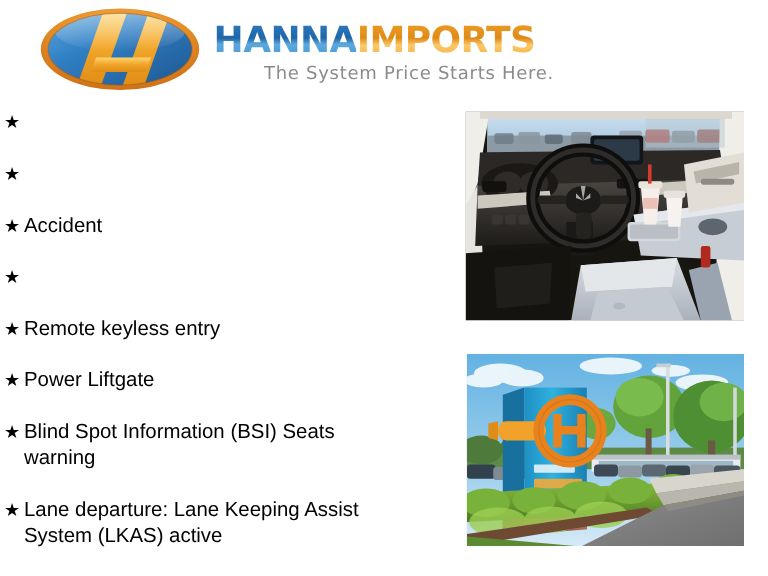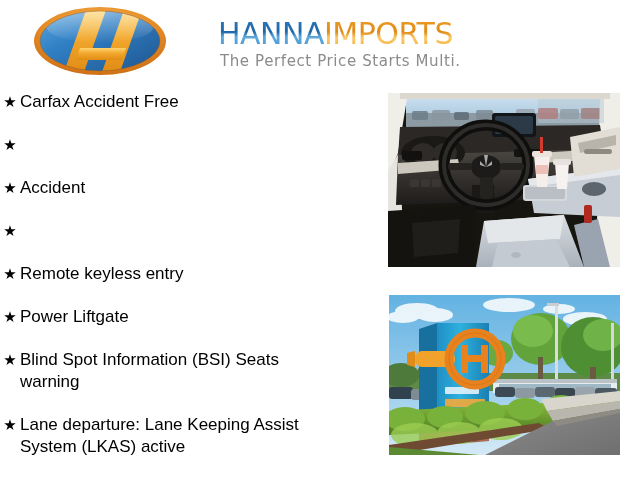--- a/index.html
+++ b/index.html
@@ -38,26 +38,25 @@
   }
   .logo-wordmark-wrap {
     margin-left: 8px;
     display: flex;
     flex-direction: column;
     align-items: flex-start;
   }
   .wordmark {
     font-family: "DejaVu Sans", sans-serif;
     font-size: 30px;
-    font-weight: normal;
+    font-weight: bold;
     letter-spacing: -0.5px;
     line-height: 1;
     white-space: nowrap;
     margin-top: 6px;
-    margin-left: 40px;
   }
   .wm-hanna {
     background: linear-gradient(180deg, #2f7fc4 0%, #1f66a8 45%, #5ea9dd 60%, #3d93d2 100%);
     -webkit-background-clip: text;
     background-clip: text;
     color: transparent;
     -webkit-text-fill-color: transparent;
   }
   .wm-imports {
     background: linear-gradient(180deg, #f0a02a 0%, #e08a16 45%, #fbc96a 62%, #f2a82f 100%);
@@ -165,31 +164,30 @@
           <polygon points="72,66 94,4 112,4 90,66" fill="url(#hGrad)"></polygon>
           <polygon points="50,42 96,42 92,54 46,54" fill="url(#hGrad)"></polygon>
           <ellipse cx="70" cy="20" rx="54" ry="17" fill="url(#glossGrad)"></ellipse>
         </g>
         <ellipse cx="70" cy="35" rx="60" ry="30" fill="none" stroke="#b05c0c" stroke-width="1" opacity="0.5"></ellipse>
       </svg>
     </div>
 
     <div class="logo-wordmark-wrap">
       <div class="wordmark"><span class="wm-hanna">HANNA</span><span class="wm-imports">IMPORTS</span></div>
-      <div class="tagline">The Perfect Price Starts Multi.</div>
+      <div class="tagline">The System Price Starts Here.</div>
     </div>
 
   </div>
 </div>
 
 <div class="features">
 
   <div class="feature-row">
     <span class="feature-star">★</span>
-    <span class="feature-text">Carfax Accident Free</span>
   </div>
 
   <div class="feature-row">
     <span class="feature-star">★</span>
   </div>
 
   <div class="feature-row">
     <span class="feature-star">★</span>
     <span class="feature-text">Accident</span>
   </div>

